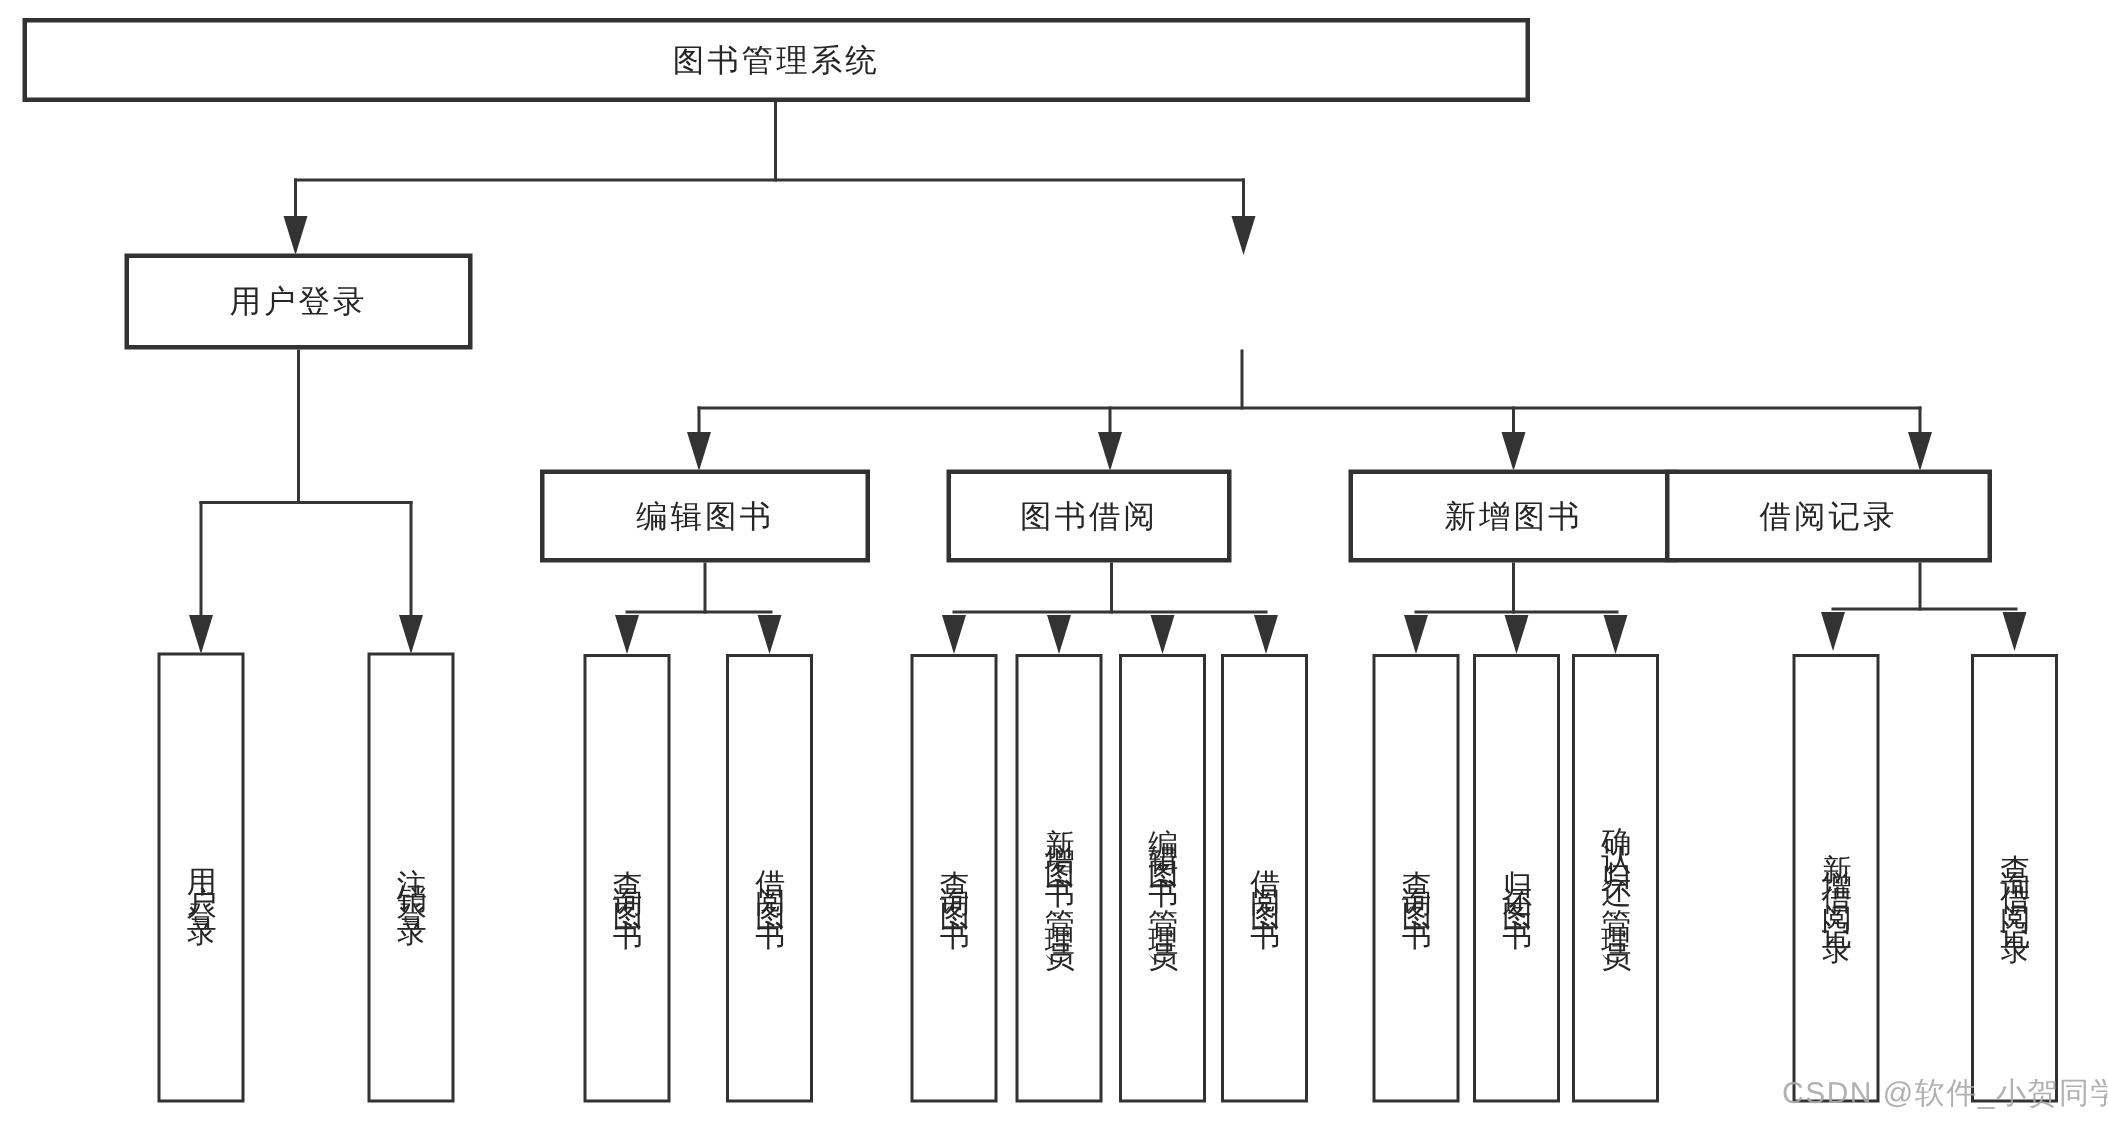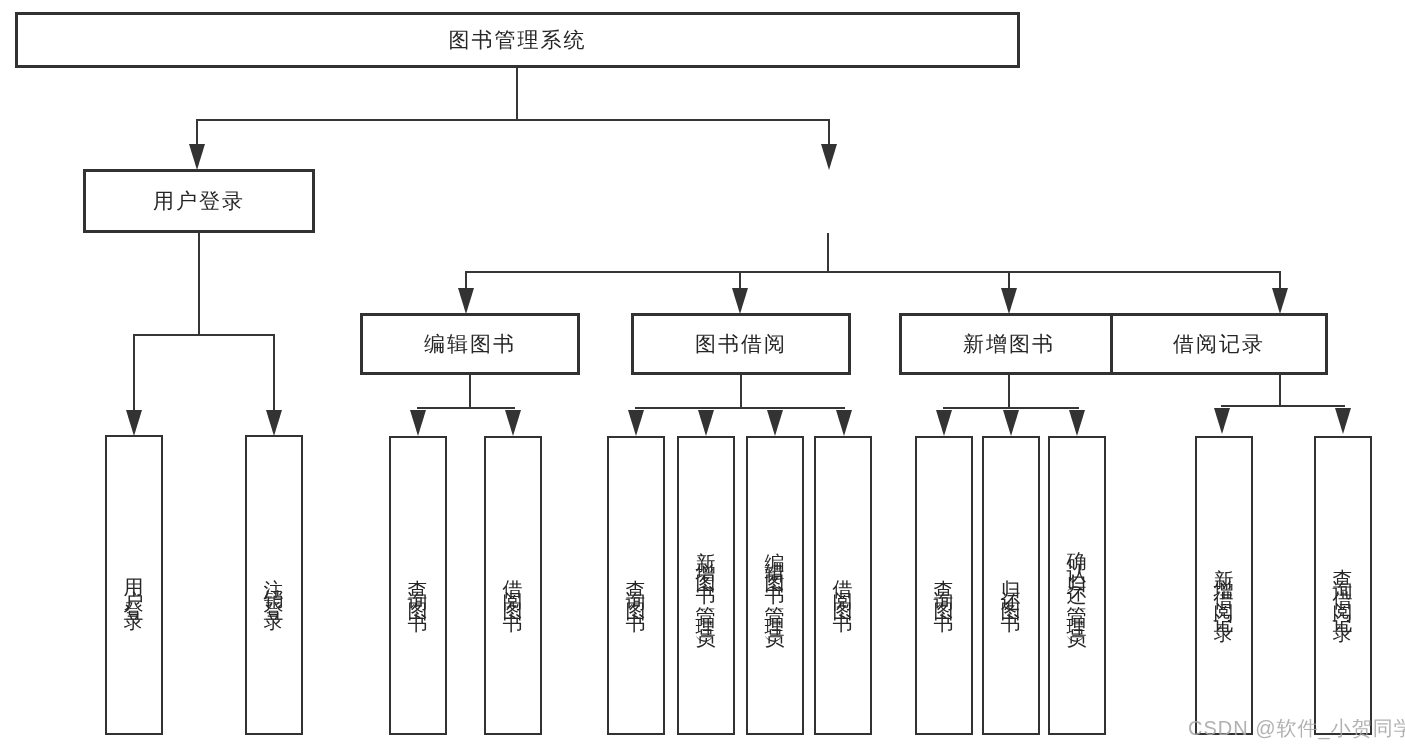--- a/index.html
+++ b/index.html
@@ -58,21 +58,21 @@
   <div class="vline" style="left:465px;top:271px;height:20px"></div>
   <div class="vline" style="left:739px;top:271px;height:20px"></div>
   <div class="vline" style="left:1008px;top:271px;height:20px"></div>
   <div class="vline" style="left:1279px;top:271px;height:20px"></div>
   <div class="arrow" style="left:458px;top:288px"></div>
   <div class="arrow" style="left:732px;top:288px"></div>
   <div class="arrow" style="left:1001px;top:288px"></div>
   <div class="arrow" style="left:1272px;top:288px"></div>
 
   <div class="box" style="left:360px;top:313px;width:220px;height:62px">编辑图书</div>
-  <div class="box" style="left:631px;top:313px;width:220px;height:62px">图书借阅</div>
+  <div class="box" style="left:631px;top:313px;width:190px;height:62px">图书借阅</div>
   <div class="box" style="left:899px;top:313px;width:220px;height:62px">新增图书</div>
   <div class="box" style="left:1110px;top:313px;width:218px;height:62px">借阅记录</div>
 
   <div class="vline" style="left:469px;top:375px;height:34px"></div>
   <div class="hline" style="left:417px;top:407px;width:98px"></div>
   <div class="arrow" style="left:410px;top:410px"></div>
   <div class="arrow" style="left:505px;top:410px"></div>
 
   <div class="vline" style="left:740px;top:375px;height:34px"></div>
   <div class="hline" style="left:635px;top:407px;width:210px"></div>

